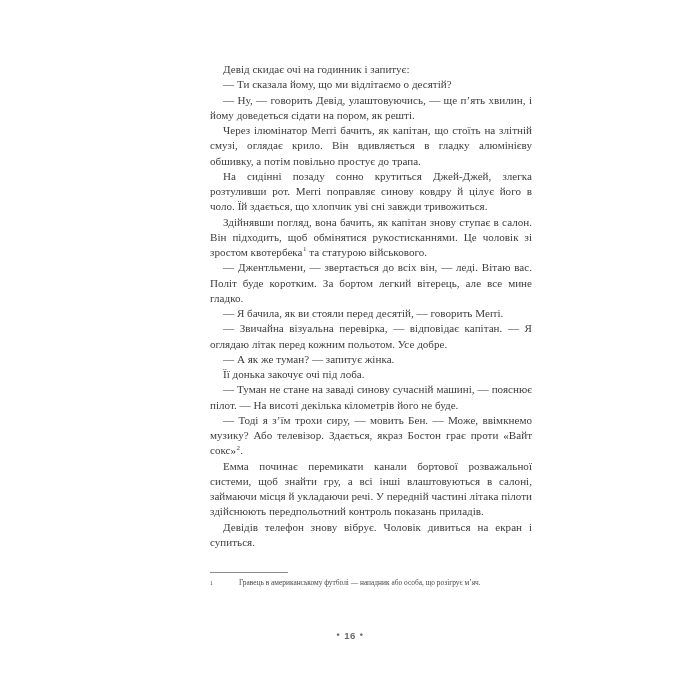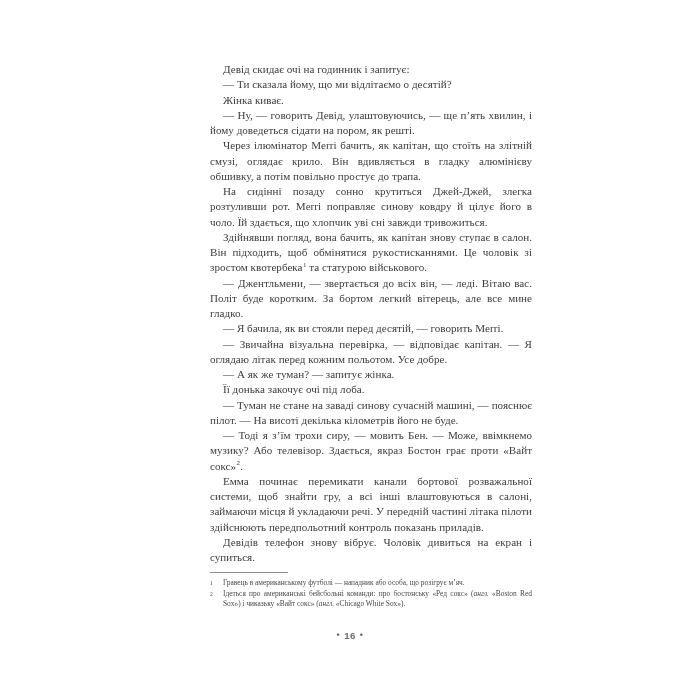--- a/index.html
+++ b/index.html
@@ -65,20 +65,21 @@
     border-top: 0.8px solid #8c8c8f;
     margin: 0 0 5px 0;
   }
   .fn-item {
     display: flex;
     align-items: flex-start;
     font-size: 7.4px;
     line-height: 10.4px;
     color: #47474a;
     margin-bottom: 0.5px;
+    gap: 16px;
   }
   .fn-marker {
     width: 13px;
     flex: 0 0 13px;
     font-size: 5.6px;
     vertical-align: super;
     padding-top: 0px;
     color: #47474a;
   }
   .fn-text {
@@ -110,21 +111,20 @@
   }
 </style>
 </head>
 <body style="background: rgb(255, 255, 255);">
 
 <div id="page">
 
   <div id="textblock" style="color: rgb(61, 61, 63);">
       <p class="para"><span>Девід скидає очі на годинник і запитує:</span></p>
       <p class="para"><span>— Ти сказала йому, що ми відлітаємо о десятій?</span></p>
-      <p class="para"><span>Жінка киває.</span></p>
       <p class="para"><span>— Ну, — говорить Девід, улаштовуючись, — ще п’ять хвилин, і йому доведеться сідати на пором, як решті.</span></p>
       <p class="para"><span>Через ілюмінатор Merri бачить, як капітан, що стоїть на злітній смузі, оглядає крило. Він вдивляється в гладку алюмінієву обшивку, а потім повільно простує до трапа.</span></p>
       <p class="para"><span>На сидінні позаду сонно крутиться Джей-Джей, злегка розтуливши рот. Merri поправляє синову ковдру й цілує його в чоло. Їй здається, що хлопчик уві сні завжди тривожиться.</span></p>
       <p class="para"><span>Здійнявши погляд, вона бачить, як капітан знову ступає в салон. Він підходить, щоб обмінятися рукостисканнями. Це чоловік зі зростом квотербека</span><sup class="fnref">1</sup><span> та статурою військового.</span></p>
       <p class="para"><span>— Джентльмени, — звертається до всіх він, — леді. Вітаю вас. Політ буде коротким. За бортом легкий вітерець, але все мине гладко.</span></p>
       <p class="para"><span>— Я бачила, як ви стояли перед десятій, — говорить Merri.</span></p>
       <p class="para"><span>— Звичайна візуальна перевірка, — відповідає капітан. — Я оглядаю літак перед кожним польотом. Усе добре.</span></p>
       <p class="para"><span>— А як же туман? — запитує жінка.</span></p>
       <p class="para"><span>Її донька закочує очі під лоба.</span></p>
       <p class="para"><span>— Туман не стане на заваді синову сучасній машині, — пояснює пілот. — На висоті декілька кілометрів його не буде.</span></p>
@@ -133,24 +133,20 @@
       <p class="para"><span>Девідів телефон знову вібрує. Чоловік дивиться на екран і супиться.</span></p>
     </div>
 
   <div id="footnotes">
     <div id="fn-rule"></div>
     <div id="fn-list">
         <div class="fn-item">
           <sup class="fn-marker">1</sup>
           <div class="fn-text"><span>Гравець в американському футболі — нападник або особа, що розігрує м’яч.</span></div>
         </div>
-        <div class="fn-item">
-          <sup class="fn-marker">2</sup>
-          <div class="fn-text"><span>Ідеться про американські бейсбольні команди: про бостонську «Ред сокс» (</span><i>англ.</i><span> «Boston Red Sox») і чиказьку «Вайт сокс» (</span><i>англ.</i><span> «Chicago White Sox»).</span></div>
-        </div>
       </div>
   </div>
 
   <div id="folio">
     <span class="dot">•</span><span>16</span><span class="dot">•</span>
   </div>
 
 </div>
 
 </body></html>

